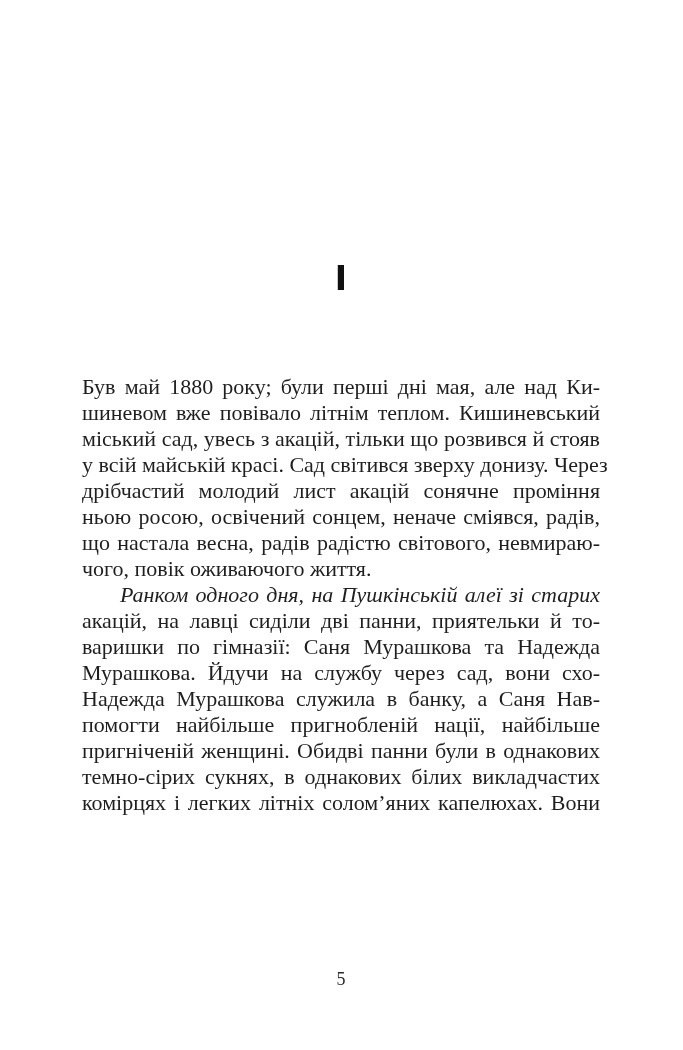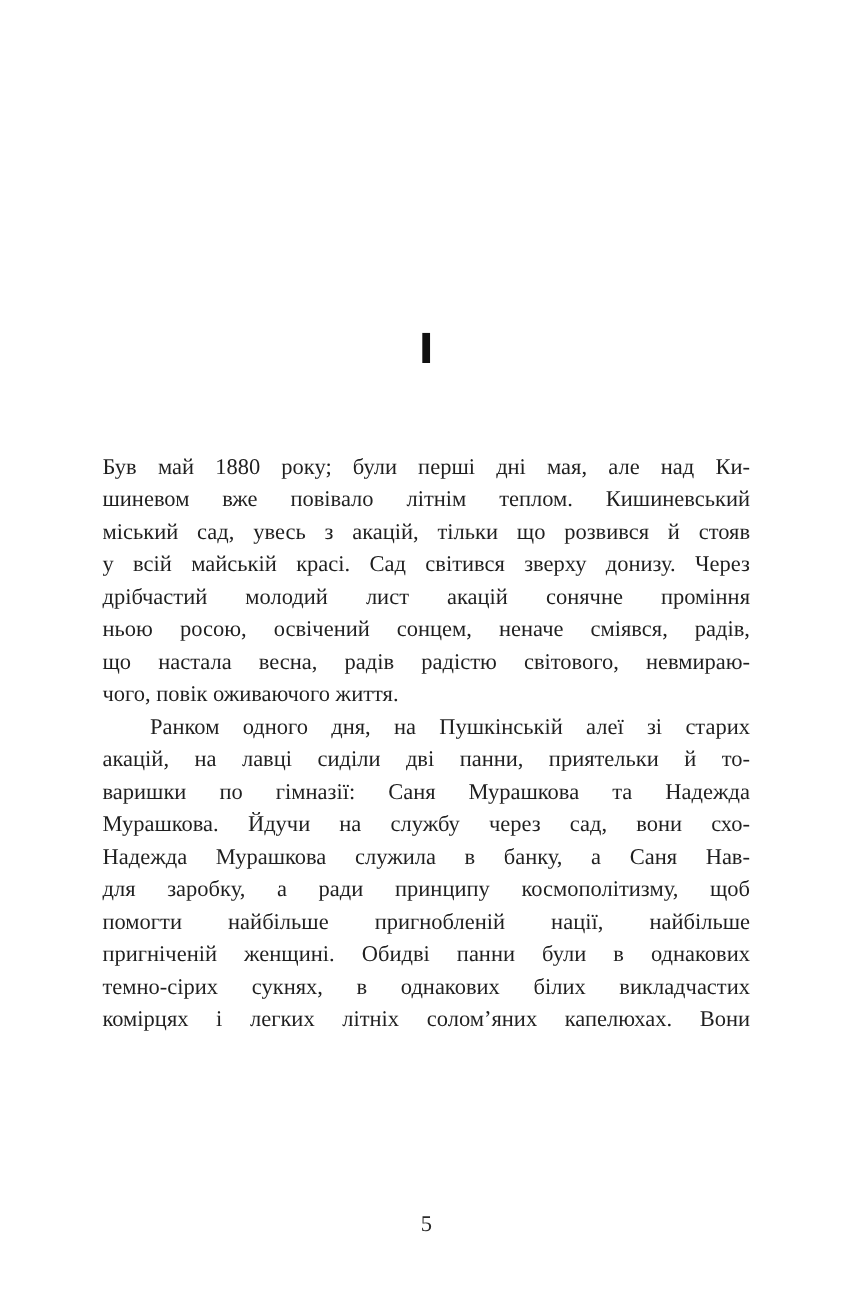--- a/index.html
+++ b/index.html
@@ -29,38 +29,39 @@
     text-align: center;
     font-family: "DejaVu Sans", sans-serif;
     font-weight: 700;
     font-size: 33px;
     line-height: 42px;
     color: #111111;
     letter-spacing: 0;
   }
   .text-block {
     position: absolute;
-    top: 360px;
+    top: 374px;
     left: 82px;
     width: 518px;
-    font-size: 18px;
+    font-size: 22px;
     color: #1f1f1f;
   }
   .line {
     height: 26px;
     line-height: 26px;
     white-space: nowrap;
     text-align: justify;
     text-align-last: justify;
   }
   .line.last {
     text-align-last: left;
   }
   .line.indent {
     text-indent: 38px;
+    font-style: italic;
   }
   .page-number {
     position: absolute;
     top: 966px;
     left: 82px;
     width: 518px;
     text-align: center;
     font-size: 18px;
     line-height: 26px;
     color: #2a2a2a;
@@ -79,21 +80,20 @@
       <div class="line">у всій майській красі. Сад світився зверху донизу. Через</div>
       <div class="line">дрібчастий молодий лист акацій сонячне проміння</div>
       <div class="line">ньою росою, освічений сонцем, неначе сміявся, радів,</div>
       <div class="line">що настала весна, радів радістю світового, невмираю-</div>
       <div class="line last">чого, повік оживаючого життя.</div>
       <div class="line indent">Ранком одного дня, на Пушкінській алеї зі старих</div>
       <div class="line">акацій, на лавці сиділи дві панни, приятельки й то-</div>
       <div class="line">варишки по гімназії: Саня Мурашкова та Надежда</div>
       <div class="line">Мурашкова. Йдучи на службу через сад, вони схо-</div>
       <div class="line">Надежда Мурашкова служила в банку, а Саня Нав-</div>
-      <div class="line">для заробку, а ради принципу космополітизму, щоб</div>
       <div class="line">помогти найбільше пригнобленій нації, найбільше</div>
       <div class="line">пригніченій женщині. Обидві панни були в однакових</div>
       <div class="line">темно-сірих сукнях, в однакових білих викладчастих</div>
       <div class="line">комірцях і легких літніх солом’яних капелюхах. Вони</div>
     </div>
 
   <div class="page-number">5</div>
 </div>
 
 </body></html>

